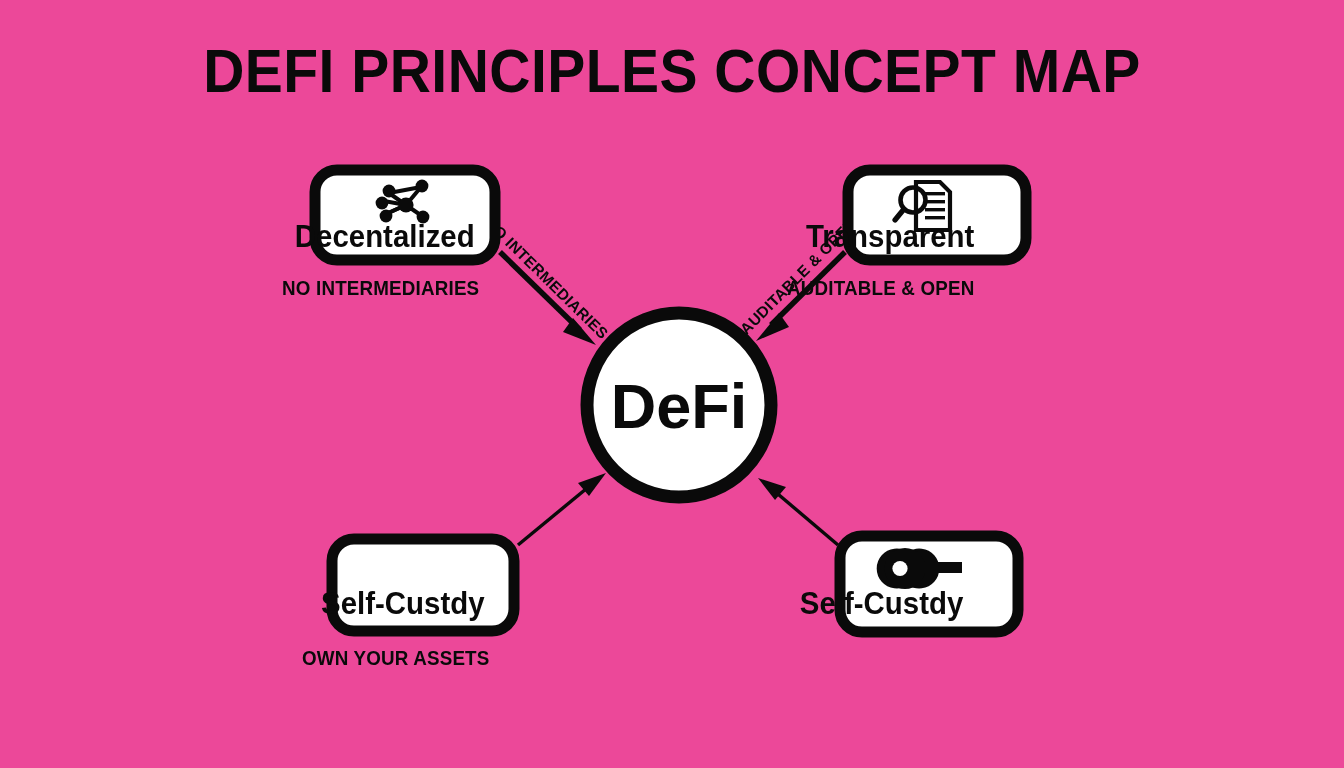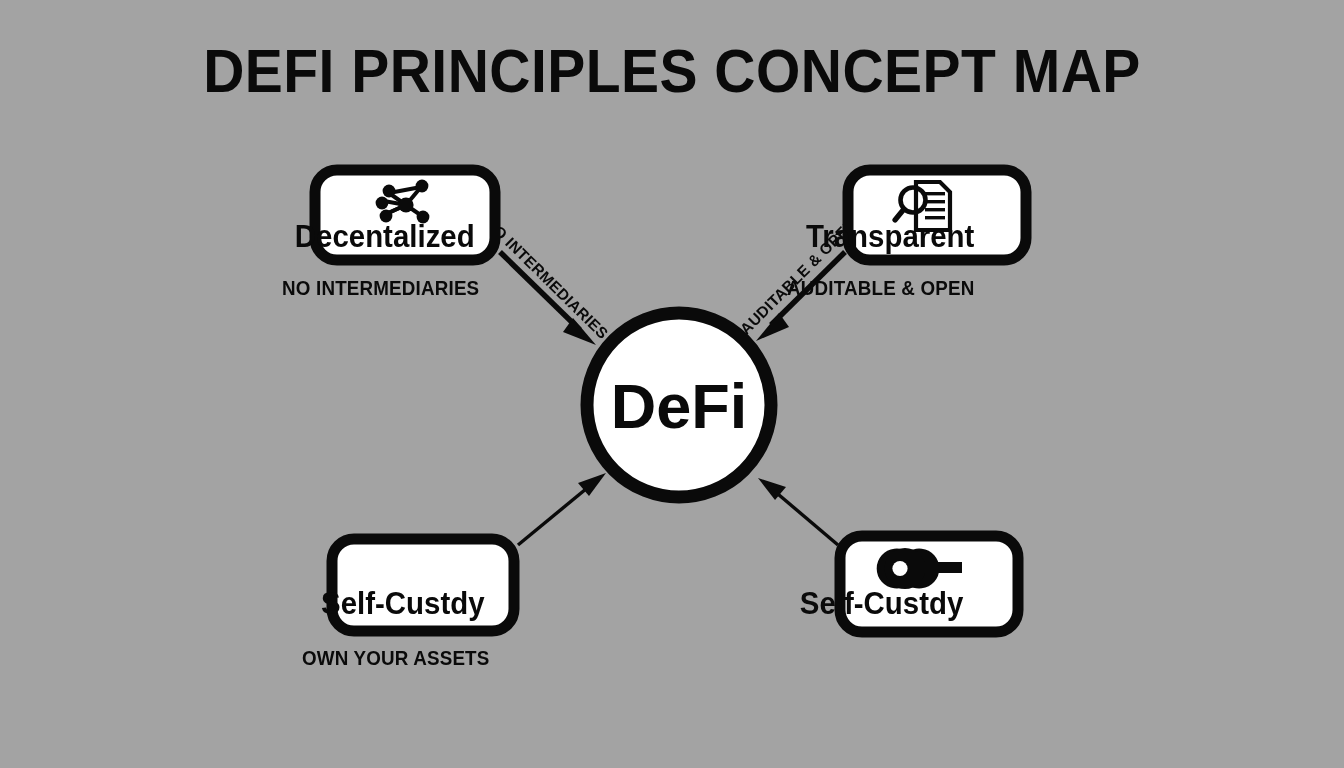--- a/index.html
+++ b/index.html
@@ -14,21 +14,21 @@
     font-family: "Liberation Sans", sans-serif;
     color: #0d0d0d;
     position: relative;
   }
   #stage {
     position: absolute;
     left: 0;
     top: 0;
     width: 1344px;
     height: 768px;
-    background: #a3a3a3;
+    background: #ec4899;
   }
   #diagram {
     position: absolute;
     left: 0;
     top: 0;
     width: 1344px;
     height: 768px;
     display: block;
   }
   .title-text {

